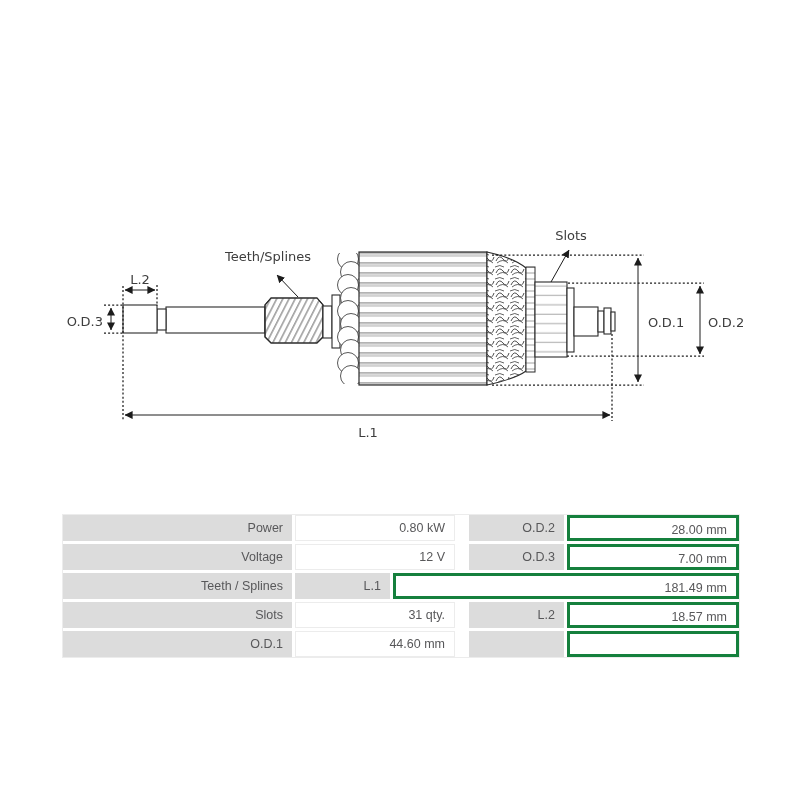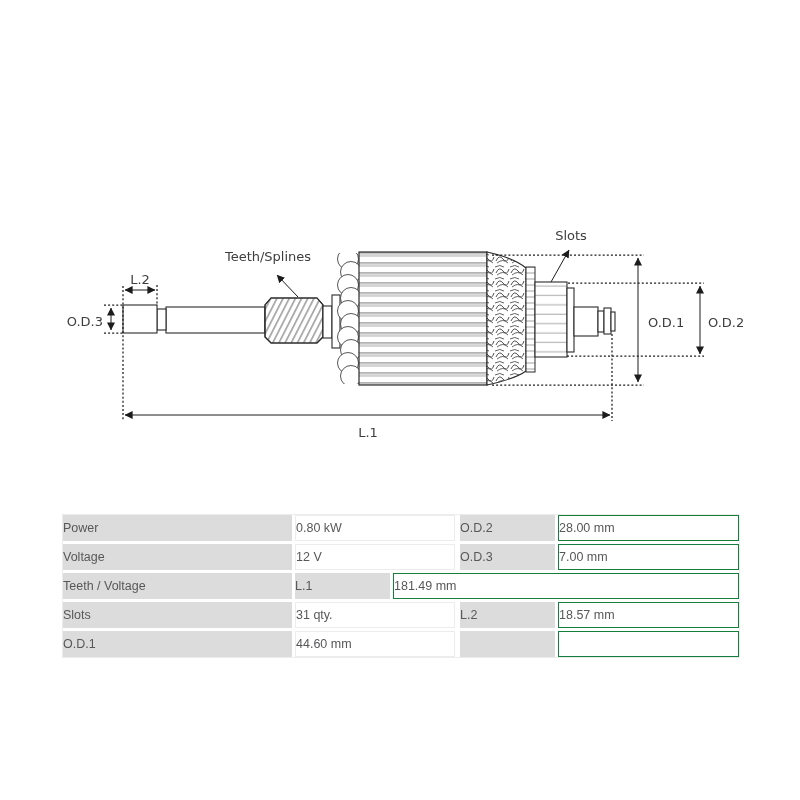--- a/index.html
+++ b/index.html
@@ -15,27 +15,27 @@
   svg .dlabel{font-family:"DejaVu Sans",sans-serif;font-size:13px;fill:#3d3d3d;}
   
   .spec-table{
     position:absolute;left:62px;top:514px;width:678px;
     border:1px solid #ececec;background:#ffffff;box-sizing:border-box;
   }
   .spec-row{display:flex;margin-bottom:3px;height:26px;}
   .spec-row:last-child{margin-bottom:0;}
   .cell{
     box-sizing:border-box;height:26px;line-height:26px;
-    font-size:12.5px;color:#58585a;text-align:left;padding-right:9px;
+    font-size:12.5px;color:#58585a;text-align:right;padding-right:9px;
     white-space:nowrap;overflow:hidden;
   }
   .c0{width:229px;background:#dcdcdc;margin-right:3px;}
-  .c1{width:160px;background:#ffffff;border:1px solid #ececec;line-height:24px;margin-right:5px;}
+  .c1{width:160px;background:#ffffff;border:1px solid #ececec;line-height:24px;margin-right:14px;}
   .c2{width:95px;background:#dcdcdc;margin-right:3px;}
-  .c3{flex:1;background:#ffffff;border:1px solid #15803d;line-height:24px;}
+  .c3{flex:1;background:#ffffff;border:3px solid #15803d;line-height:24px;}
 </style>
 </head>
 <body>
 
 <div class="diagram-wrap">
 <svg width="800" height="470" viewBox="0 0 800 470" xmlns="http://www.w3.org/2000/svg">
   <defs>
     <marker id="arr" viewBox="0 0 10 10" refX="9.5" refY="5" markerWidth="8" markerHeight="8" orient="auto-start-reverse" markerUnits="userSpaceOnUse">
       <path d="M0,0 L10,5 L0,10 Z" fill="#1c1c1c"></path>
     </marker>
@@ -153,21 +153,21 @@
     <div class="cell c2">O.D.2</div>
     <div class="cell c3">28.00 mm</div>
   </div>
   <div class="spec-row">
     <div class="cell c0">Voltage</div>
     <div class="cell c1">12 V</div>
     <div class="cell c2">O.D.3</div>
     <div class="cell c3">7.00 mm</div>
   </div>
   <div class="spec-row">
-    <div class="cell c0">Teeth / Voltage</div>
+    <div class="cell c0">Teeth / Splines</div>
     <div class="cell c2">L.1</div>
     <div class="cell c3">181.49 mm</div>
   </div>
   <div class="spec-row">
     <div class="cell c0">Slots</div>
     <div class="cell c1">31 qty.</div>
     <div class="cell c2">L.2</div>
     <div class="cell c3">18.57 mm</div>
   </div>
   <div class="spec-row">

